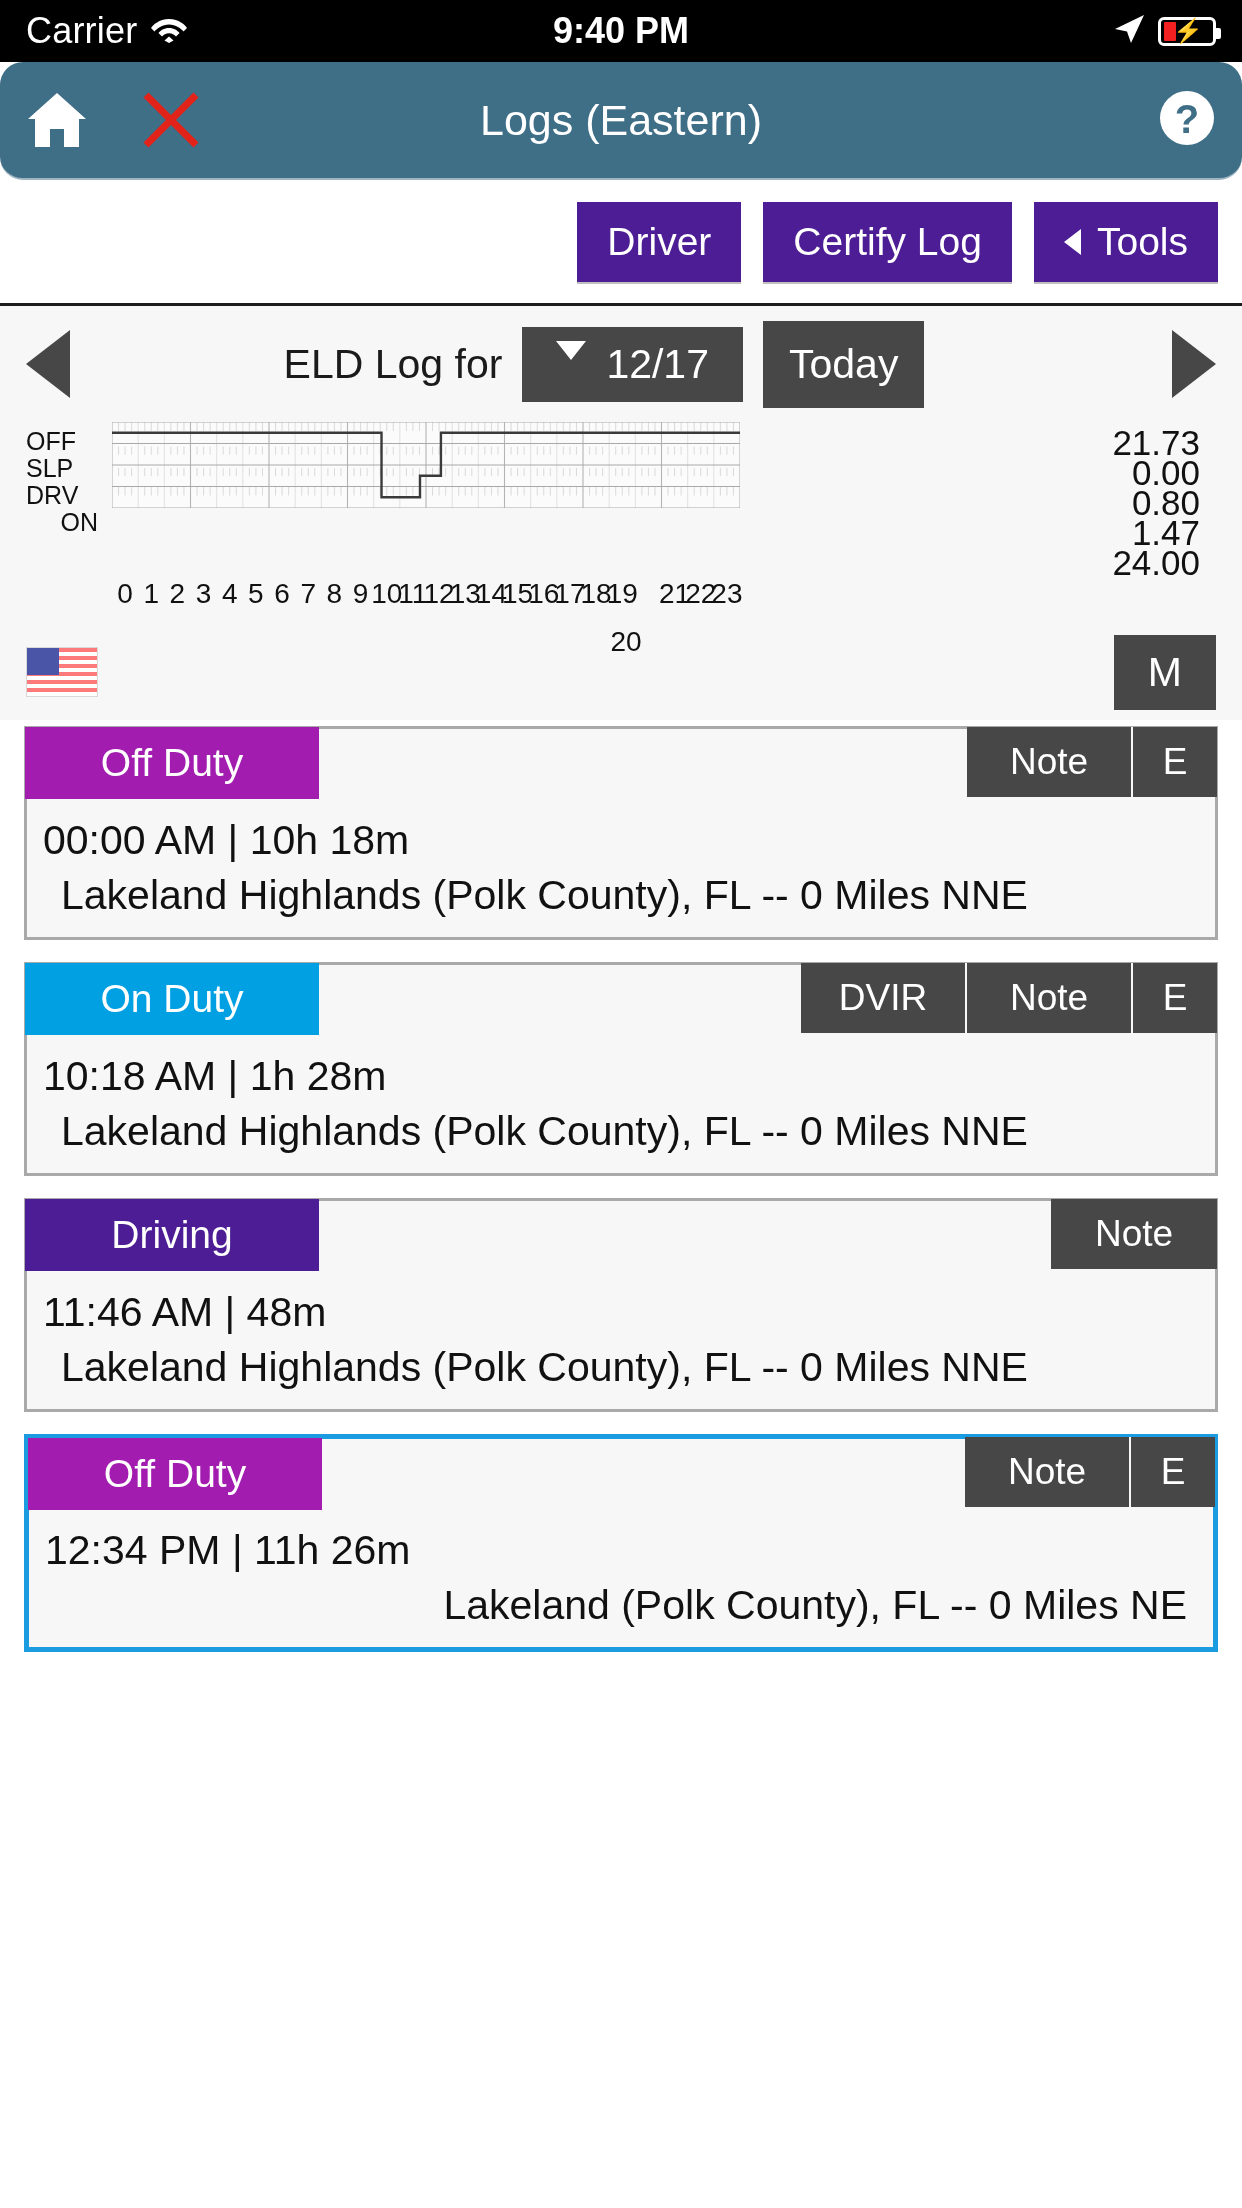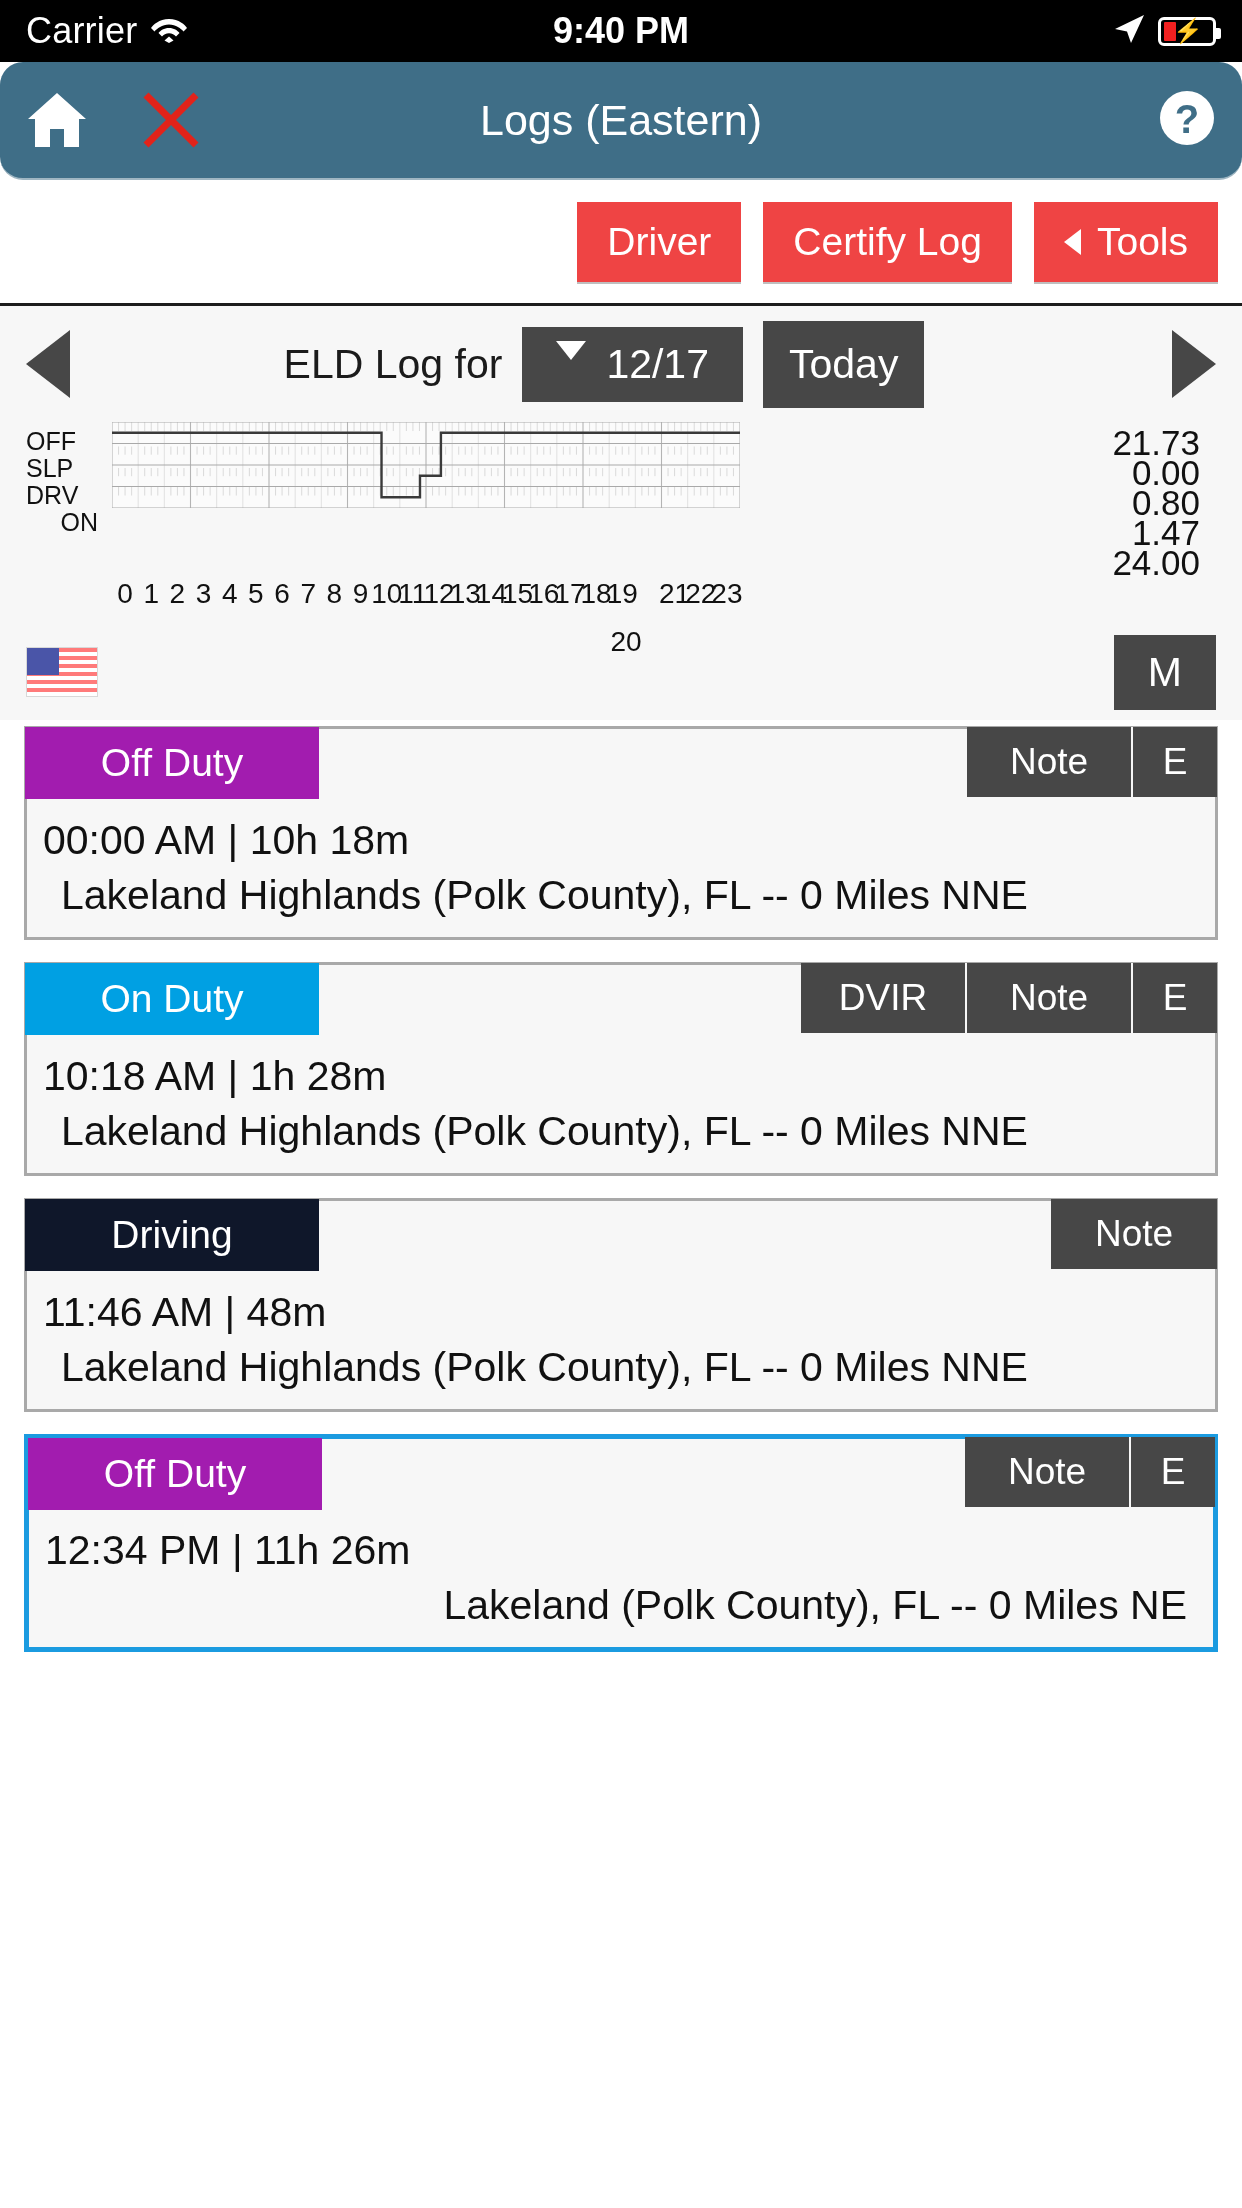--- a/index.html
+++ b/index.html
@@ -60,21 +60,21 @@
   .tb-right { margin-left: auto; z-index: 2; }
 
   
   .actionbar {
     height: 126px; background: #ffffff;
     display: flex; align-items: center; justify-content: flex-end;
     gap: 22px; padding: 0 24px;
     border-bottom: 3px solid #1c1c1c;
   }
   .btn-dark {
-    background: #ef4444; color: #ffffff; border: none;
+    background: #4c1d95; color: #ffffff; border: none;
     font-family: "Liberation Sans", sans-serif;
     font-size: 39px; padding: 18px 30px; cursor: pointer;
     display: flex; align-items: center; gap: 16px;
     box-shadow: 0 2px 0 rgba(0,0,0,.25);
   }
 
   
   .datebar {
     height: 116px; background: #f7f7f7;
     display: flex; align-items: center; padding: 0 26px;
@@ -173,21 +173,21 @@
     display: flex; align-items: flex-start; justify-content: space-between;
     min-height: 70px;
   }
   .status-badge {
     color: #ffffff; font-size: 39px; padding: 14px 0; width: 294px;
     text-align: center; position: relative; top: -2px; left: -2px;
   }
   .card.selected .status-badge { top: -1px; left: -1px; }
   .badge-off { background: #a21caf; }
   .badge-on  { background: #00a0e3; }
-  .badge-drv { background: #0f172a; }
+  .badge-drv { background: #4c1d95; }
   .head-btns { display: flex; align-items: stretch; position: relative; top: -2px; right: -2px; }
   .head-btn {
     background: #474747; color: #ffffff; font-size: 37px;
     padding: 14px 0; min-width: 84px; text-align: center; cursor: pointer;
     border-right: 2px solid #f7f7f7;
   }
   .head-btn:last-child { border-right: none; }
   .head-btn.wide { min-width: 166px; }
   .card-time {
     font-size: 41px; color: #111111; padding: 16px 0 4px 16px;

